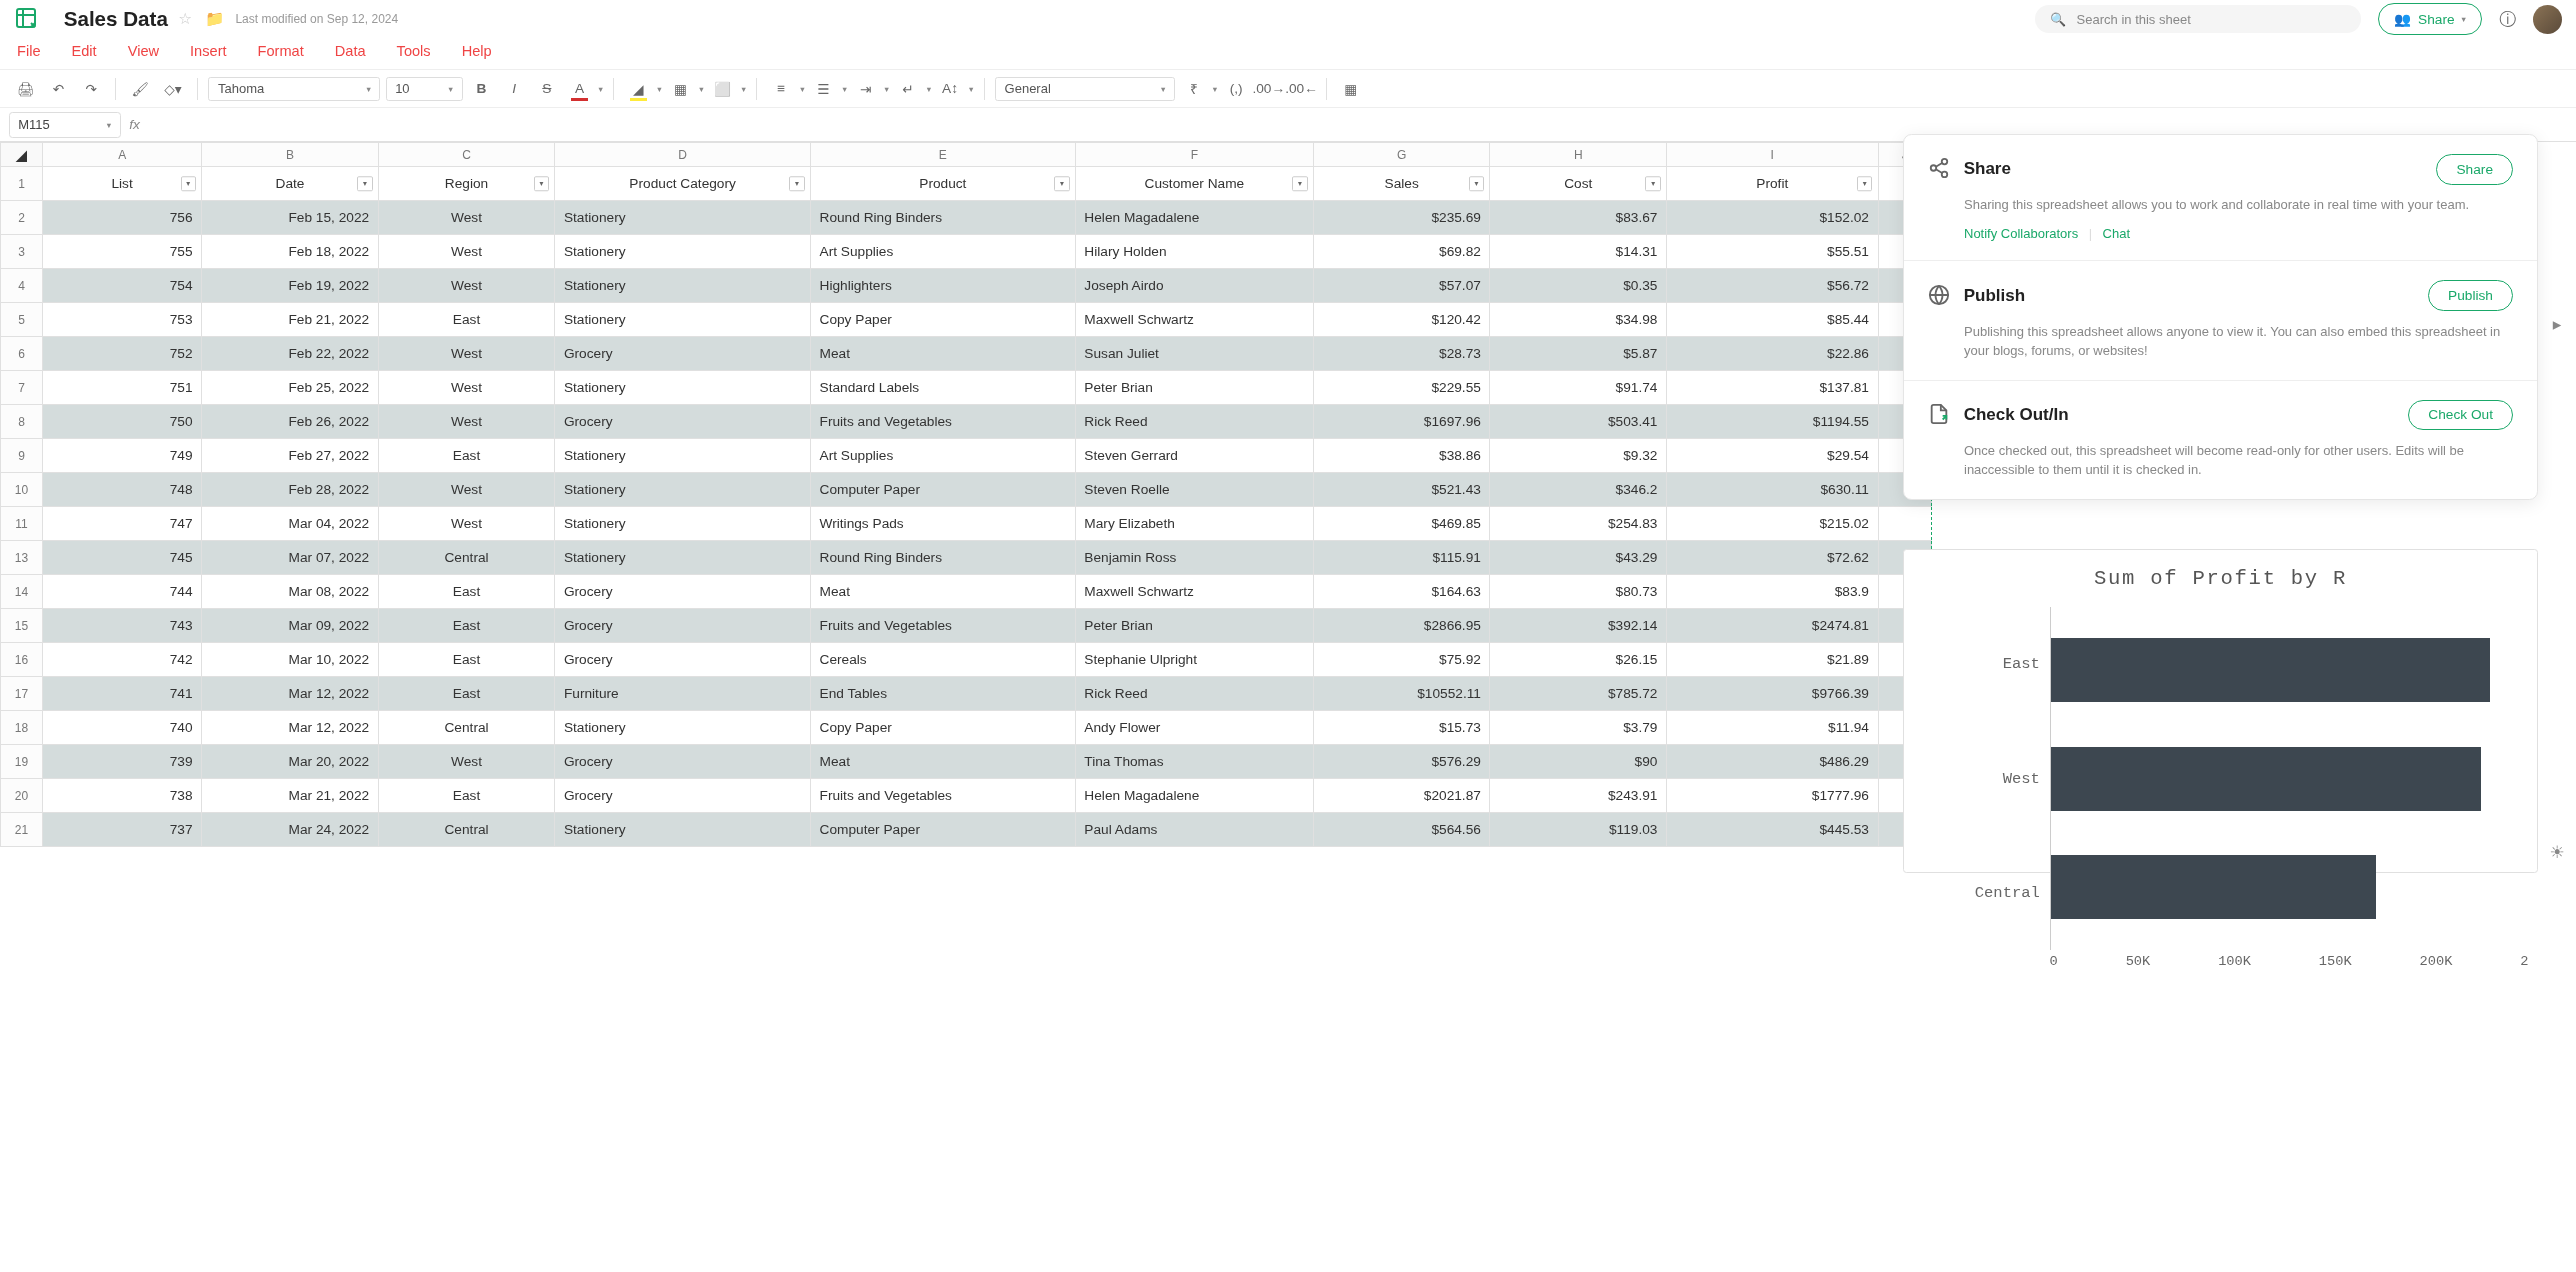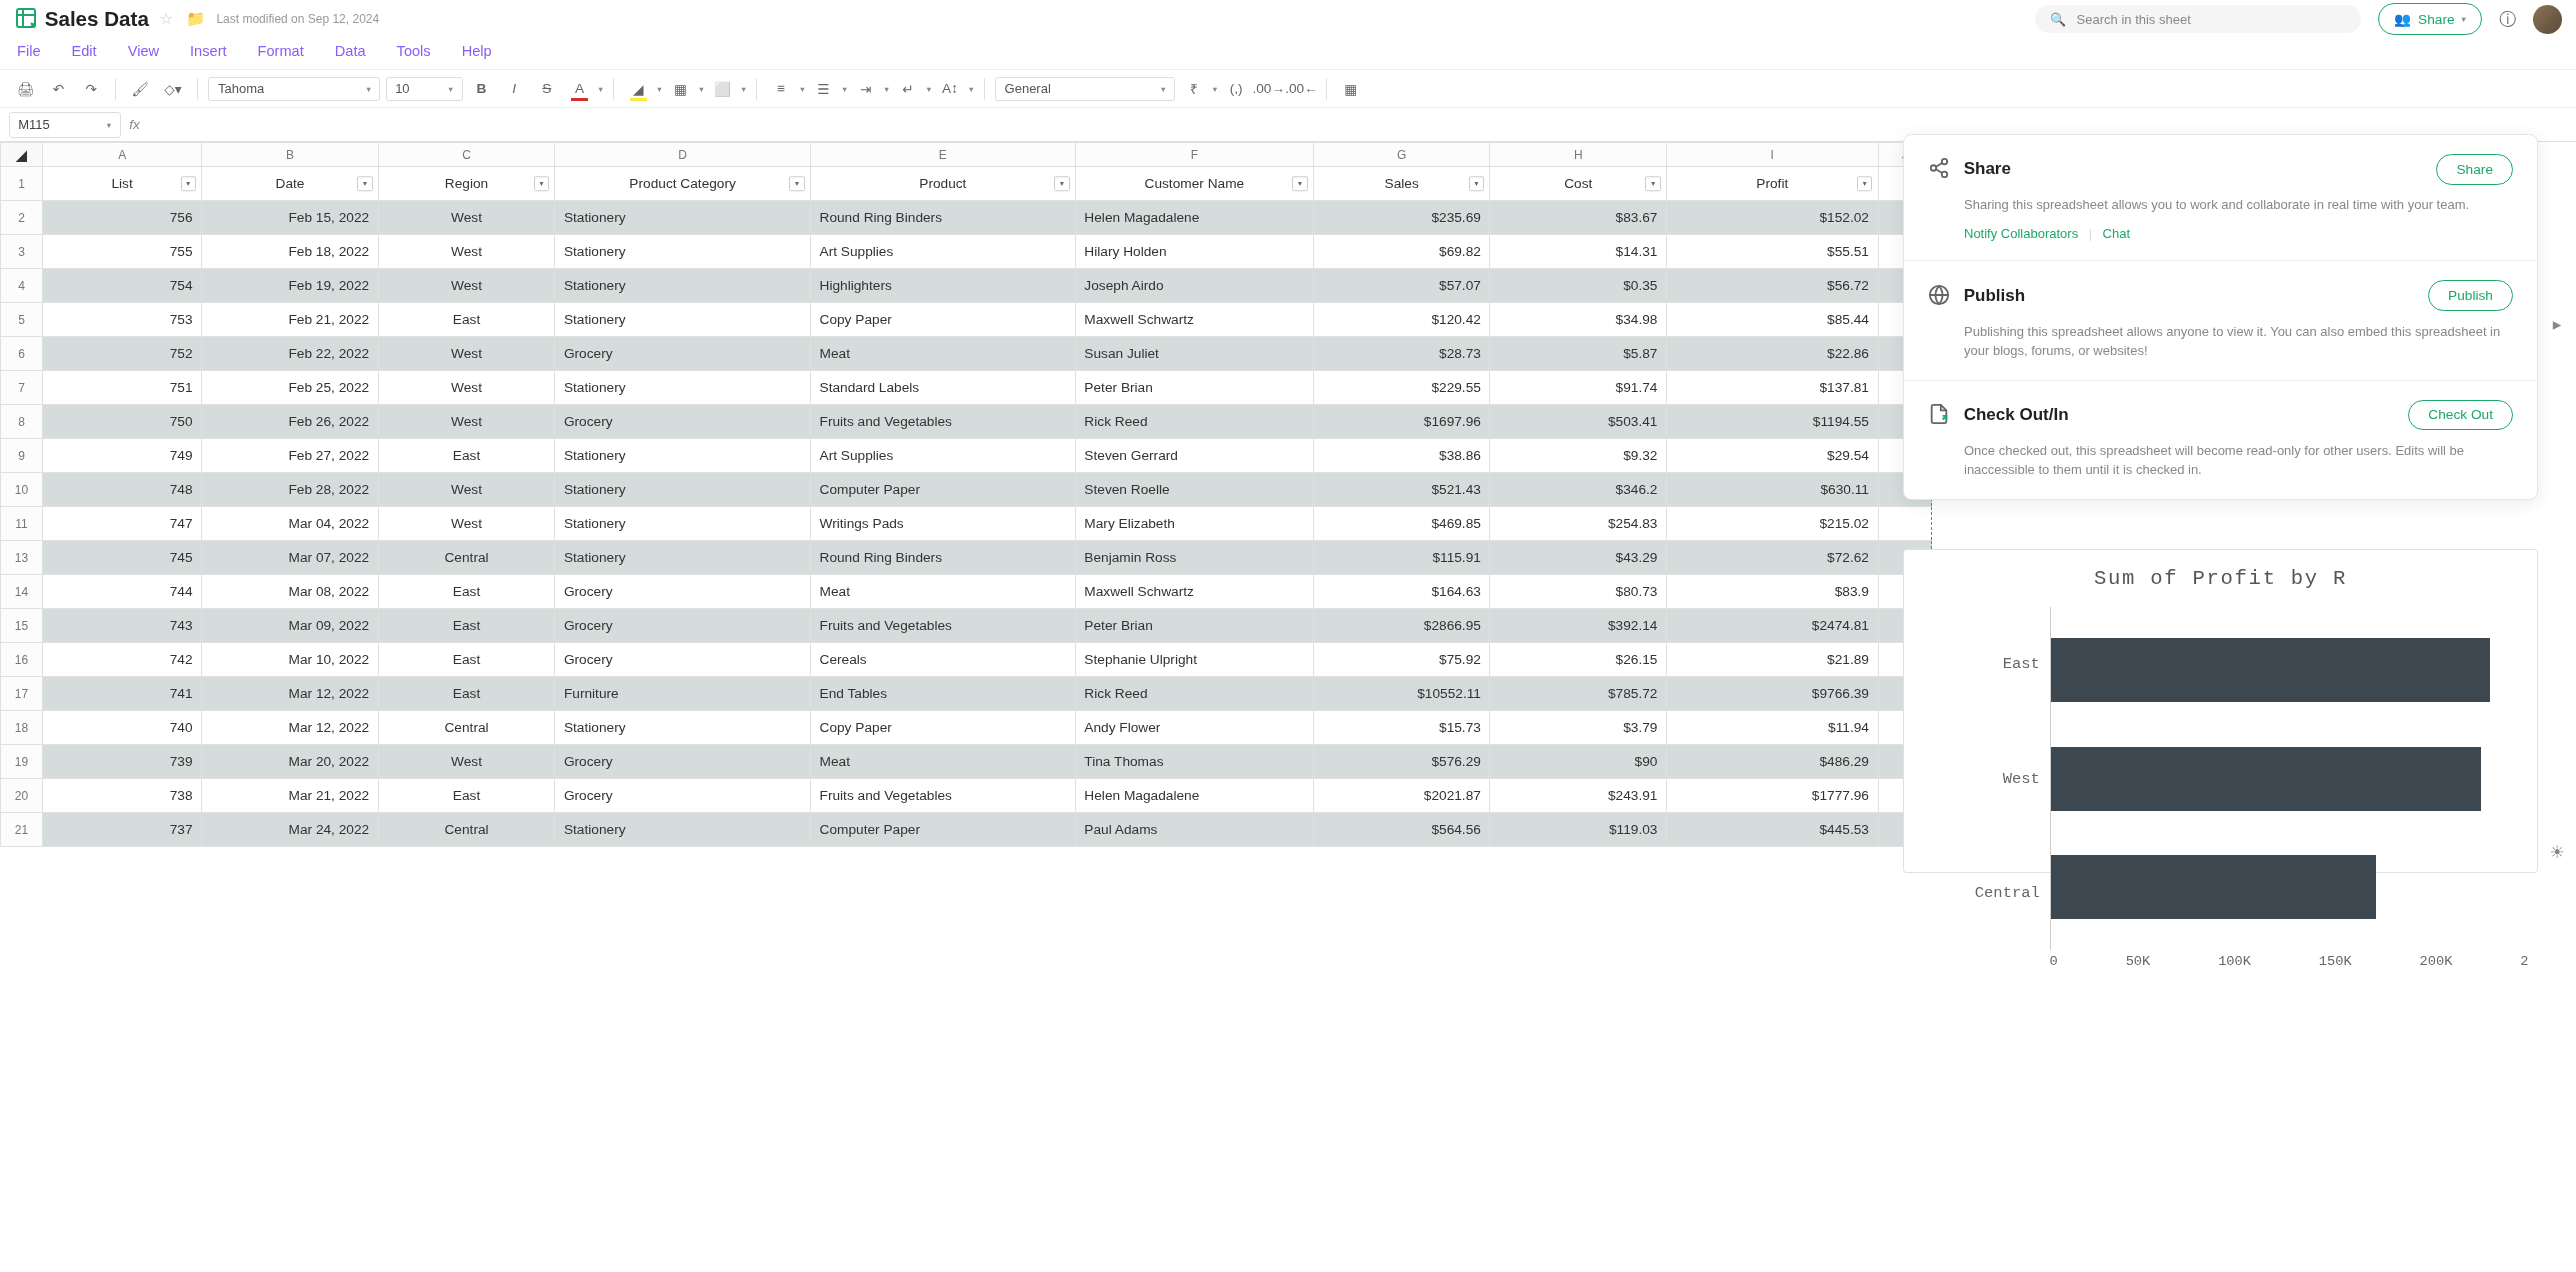--- a/index.html
+++ b/index.html
@@ -1,33 +1,33 @@
 <!DOCTYPE html>
 <html style="font-size:13.7px"><head>
 <meta charset="utf-8">
 <style>
 * { margin: 0; padding: 0; box-sizing: border-box; }
 body { font-family: Tahoma, sans-serif; font-size: 11px; color: #333; background: #fff; overflow: hidden; width: 2576px; height: 1273px; }
 
 
 .header-bar { display: flex; align-items: center; padding: 6.9px 13.7px; height: 38px; }
 .app-icon svg { width: 24px; height: 24px; }
-.doc-title { font-size: 20.6px; font-weight: 600; margin-left: 7px; color: #222; }
+.doc-title { font-size: 20.6px; font-weight: 600; margin-left: 26px; color: #222; }
 .star-icon { margin-left: 10.3px; color: #ccc; font-size: 15.5px; }
 .folder-icon { margin-left: 13.7px; color: #3b8cde; font-size: 15.5px; }
 .last-modified { margin-left: 10.3px; color: #999; font-size: 12px; }
 .header-right { margin-left: auto; display: flex; align-items: center; gap: 17px; }
 .search-box { display: flex; align-items: center; background: #f5f5f5; border-radius: 17px; padding: 6.9px 15.5px; width: 326px; color: #888; font-size: 13px; }
 .search-box .sicon { margin-right: 10.3px; color: #666; }
 .share-btn { display: flex; align-items: center; gap: 6.9px; border: 1.7px solid #1aa869; color: #1aa869; background: #fff; border-radius: 19px; padding: 6.9px 15.5px; font-size: 13.7px; font-weight: 500; cursor: pointer; }
 .info-icon { color: #666; font-size: 17px; }
 .avatar { width: 29px; height: 29px; border-radius: 50%; background: linear-gradient(135deg,#8b7355,#5a4a3a); }
 
 
-.menu-bar { display: flex; gap: 31px; padding: 5.2px 17px 10.3px; font-size: 14.6px; color: #8b5cf6; }
+.menu-bar { display: flex; gap: 31px; padding: 5.2px 17px 10.3px; font-size: 14.6px; color: #ef4444; }
 .menu-bar span { cursor: pointer; }
 
 
 .toolbar { display: flex; align-items: center; padding: 3.4px 12px; border-top: 0.9px solid #eee; border-bottom: 0.9px solid #eee; height: 39px; gap: 5.2px; }
 .tb-btn { width: 27.5px; height: 27.5px; display: inline-flex; align-items: center; justify-content: center; color: #666; cursor: pointer; border-radius: 2.6px; font-size: 13.7px; }
 .tb-sep { width: 0.9px; height: 22px; background: #e0e0e0; margin: 0 5.2px; }
 .tb-select { display: flex; align-items: center; border: 0.9px solid #ddd; border-radius: 2.6px; padding: 3.4px 8.6px; font-size: 13px; color: #555; cursor: pointer; gap: 12px; }
 .tb-select.font { width: 172px; justify-content: space-between; }
 .tb-select.size { width: 77px; justify-content: space-between; }
 .tb-select.format { width: 180px; justify-content: space-between; }

